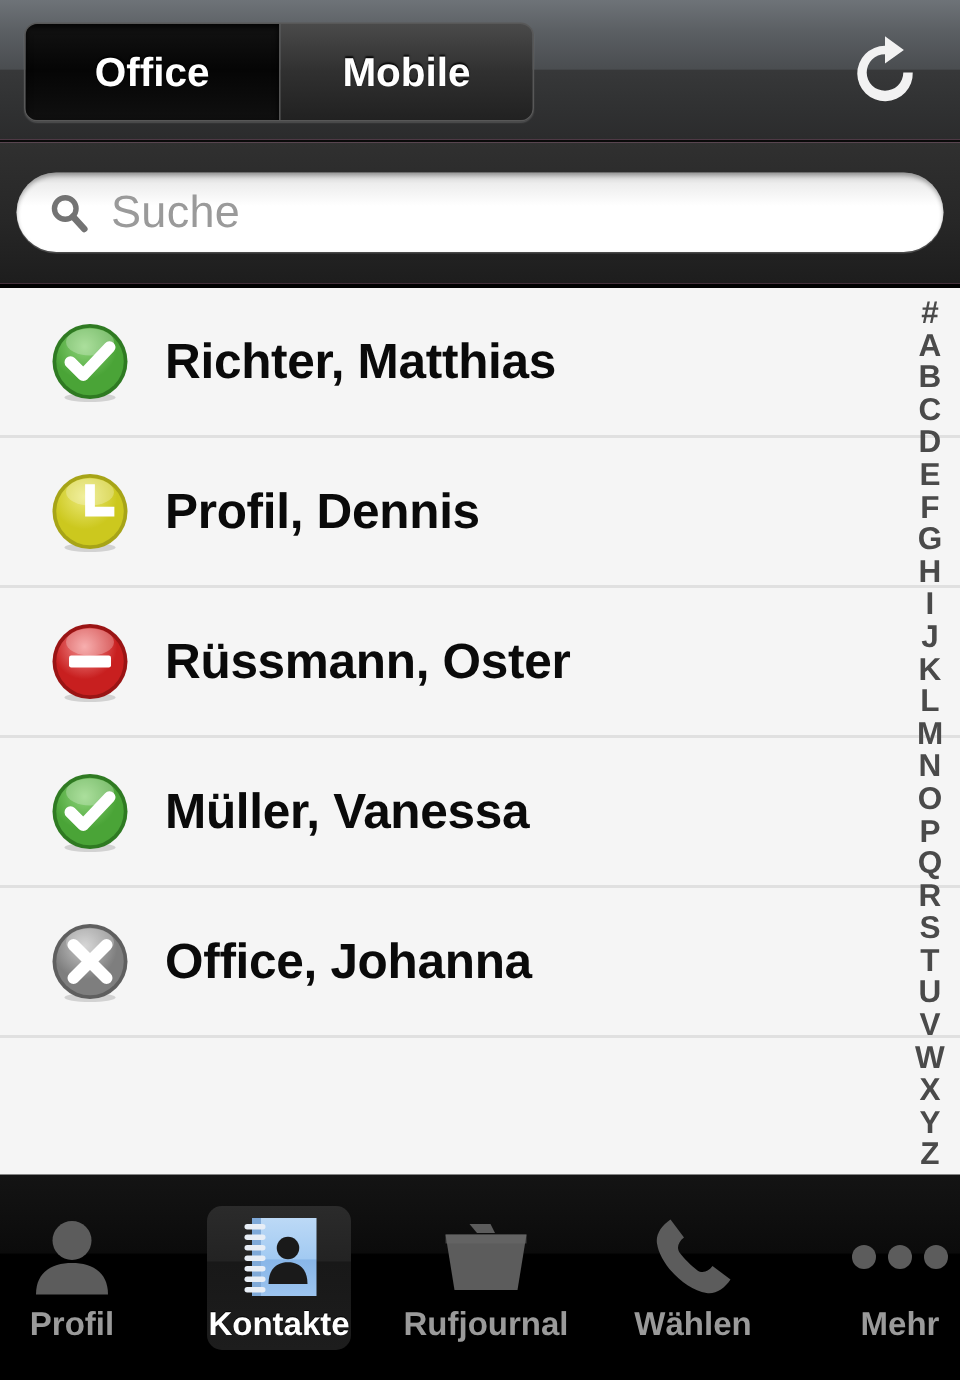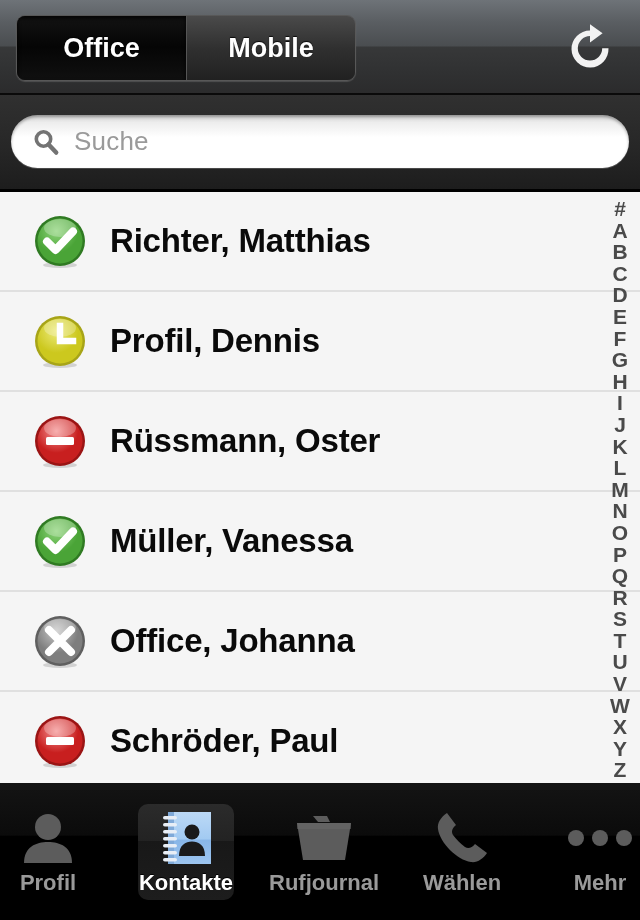--- a/index.html
+++ b/index.html
@@ -107,21 +107,21 @@
 
   .search-icon {
     margin-left: 20px;
     margin-right: 13px;
     flex: 0 0 auto;
     display: flex;
     align-items: center;
   }
 
   .search-text {
-    font-size: 26px;
+    font-size: 30px;
     color: #9a9a9a;
     letter-spacing: 0.2px;
   }
 
   
   .list {
     position: absolute;
     top: 192px; left: 0;
     width: 640px;
     height: 618px;
@@ -356,38 +356,20 @@
         <stop offset="100%" stop-color="#7e7e7e"></stop>
       </radialGradient>
     </defs>
     <ellipse cx="28" cy="52" rx="17" ry="3" fill="rgba(0,0,0,0.14)"></ellipse>
     <circle cx="28" cy="28" r="25" fill="#5f5f5f"></circle>
     <circle cx="28" cy="28" r="22.5" fill="url(#g_offline)"></circle>
     <ellipse cx="28" cy="15" rx="16" ry="9" fill="rgba(255,255,255,0.26)"></ellipse>
     <path d="M17 17 L39 39 M39 17 L17 39" stroke="#ffffff" stroke-width="8" stroke-linecap="round"></path>
   </svg></span>
         <span class="row-name">Office, Johanna</span>
-      </div>
-      <div class="row">
-        <span class="status">
-  <svg width="56" height="56" viewBox="0 0 56 56">
-    <defs>
-      <radialGradient id="g_busy" cx="42%" cy="28%" r="78%">
-        <stop offset="0%" stop-color="#f59393"></stop>
-        <stop offset="62%" stop-color="#c81f1f"></stop>
-        <stop offset="100%" stop-color="#c81f1f"></stop>
-      </radialGradient>
-    </defs>
-    <ellipse cx="28" cy="52" rx="17" ry="3" fill="rgba(0,0,0,0.14)"></ellipse>
-    <circle cx="28" cy="28" r="25" fill="#9a1414"></circle>
-    <circle cx="28" cy="28" r="22.5" fill="url(#g_busy)"></circle>
-    <ellipse cx="28" cy="15" rx="16" ry="9" fill="rgba(255,255,255,0.26)"></ellipse>
-    <rect x="14" y="24" width="28" height="8" rx="1.5" fill="#ffffff"></rect>
-  </svg></span>
-        <span class="row-name">Schröder, Paul</span>
       </div>
     </div>
 
   <div class="index-bar">
       <span class="index-letter">#</span>
       <span class="index-letter">A</span>
       <span class="index-letter">B</span>
       <span class="index-letter">C</span>
       <span class="index-letter">D</span>
       <span class="index-letter">E</span>

